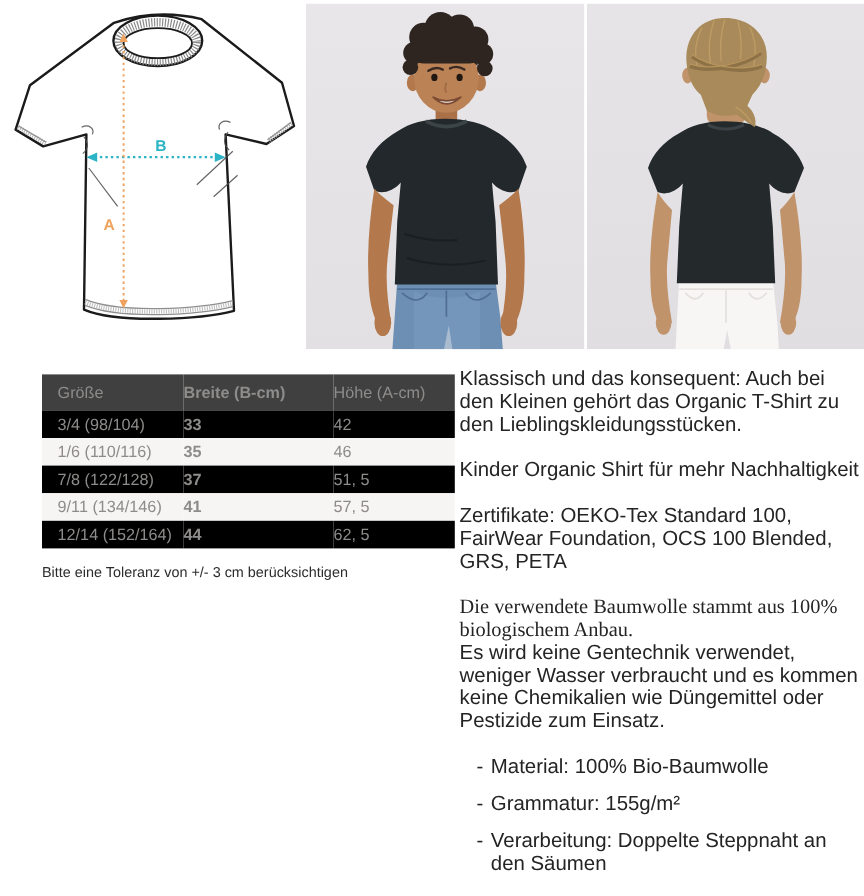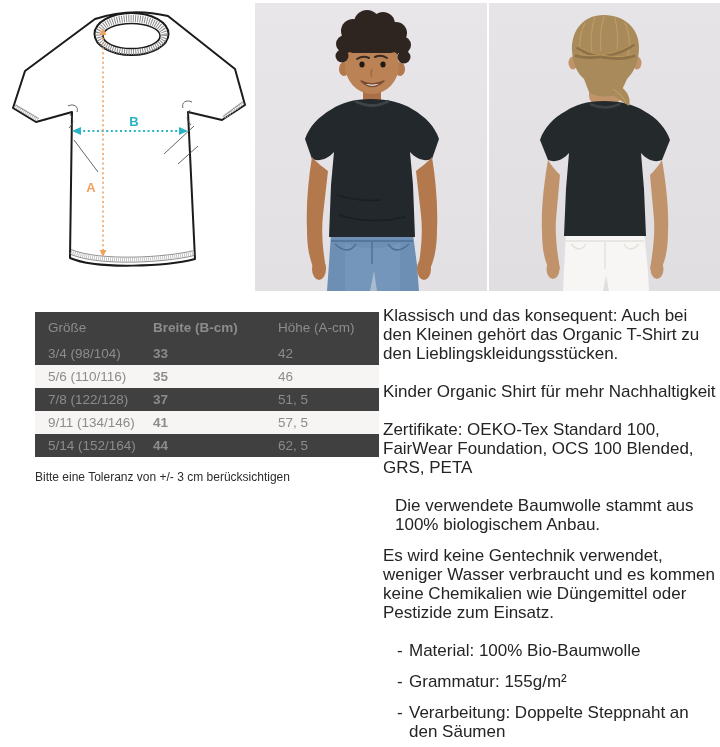--- a/index.html
+++ b/index.html
@@ -16,32 +16,32 @@
   #photo-back{left:489px;top:3px;width:231px;height:288px;}
   #photo-front svg,#photo-back svg,#diagram-box svg{display:block;}
 
   
   #size-table-wrap{left:35px;top:312px;width:331px;}
   table.size{border-collapse:collapse;width:331px;table-layout:fixed;
     font-size:13.5px;color:#8e8c8a;}
   table.size th{font-weight:normal;text-align:left;height:30px;
     background:#404040;padding:0;}
   table.size td{height:23px;padding:0;}
-  table.size tr.odd td{background:#404040;}
+  table.size tr.odd td{background:#000000;}
   table.size tr.even td{background:#f7f5f3;}
   table.size .c1{width:105px;padding-left:13px;}
   table.size .c2{width:125px;font-weight:bold;}
   table.size .c3{width:101px;}
 
   #tolerance-note{left:35px;top:470px;width:340px;font-size:12px;color:#2c2c2c;}
 
   
   #desc-col{left:383px;top:306px;width:337px;font-size:17px;line-height:19px;color:#242424;}
   #desc-col p{margin:0 0 19px 0;}
-  #desc-col .tight{margin:12px;}
+  #desc-col .tight{margin:0;font-family:Liberation Serif, serif;}
   #desc-col ul{list-style:none;margin:19px 0 0 0;padding:0;}
   #desc-col li{position:relative;padding-left:14px;margin:12px;}
   #desc-col li::before{content:"-";position:absolute;left:2px;top:0;color:#242424;}
 </style>
 </head>
 <body>
 
 <div class="abs" id="diagram-box">
   <svg width="247" height="288" viewBox="0 0 247 288">
 
@@ -238,36 +238,36 @@
         <th class="c3">Höhe (A-cm)</th>
       </tr>
     </thead>
     <tbody>
       <tr class="odd">
         <td class="c1">3/4 (98/104)</td>
         <td class="c2">33</td>
         <td class="c3">42</td>
       </tr>
       <tr class="even">
-        <td class="c1">5/6 (110/116)</td>
+        <td class="c1">1/6 (110/116)</td>
         <td class="c2">35</td>
         <td class="c3">46</td>
       </tr>
       <tr class="odd">
         <td class="c1">7/8 (122/128)</td>
         <td class="c2">37</td>
         <td class="c3">51, 5</td>
       </tr>
       <tr class="even">
         <td class="c1">9/11 (134/146)</td>
         <td class="c2">41</td>
         <td class="c3">57, 5</td>
       </tr>
       <tr class="odd">
-        <td class="c1">5/14 (152/164)</td>
+        <td class="c1">12/14 (152/164)</td>
         <td class="c2">44</td>
         <td class="c3">62, 5</td>
       </tr>
     </tbody>
   </table>
 </div>
 
 <div class="abs" id="tolerance-note">Bitte eine Toleranz von +/- 3 cm berücksichtigen</div>
 
 <div class="abs" id="desc-col">

